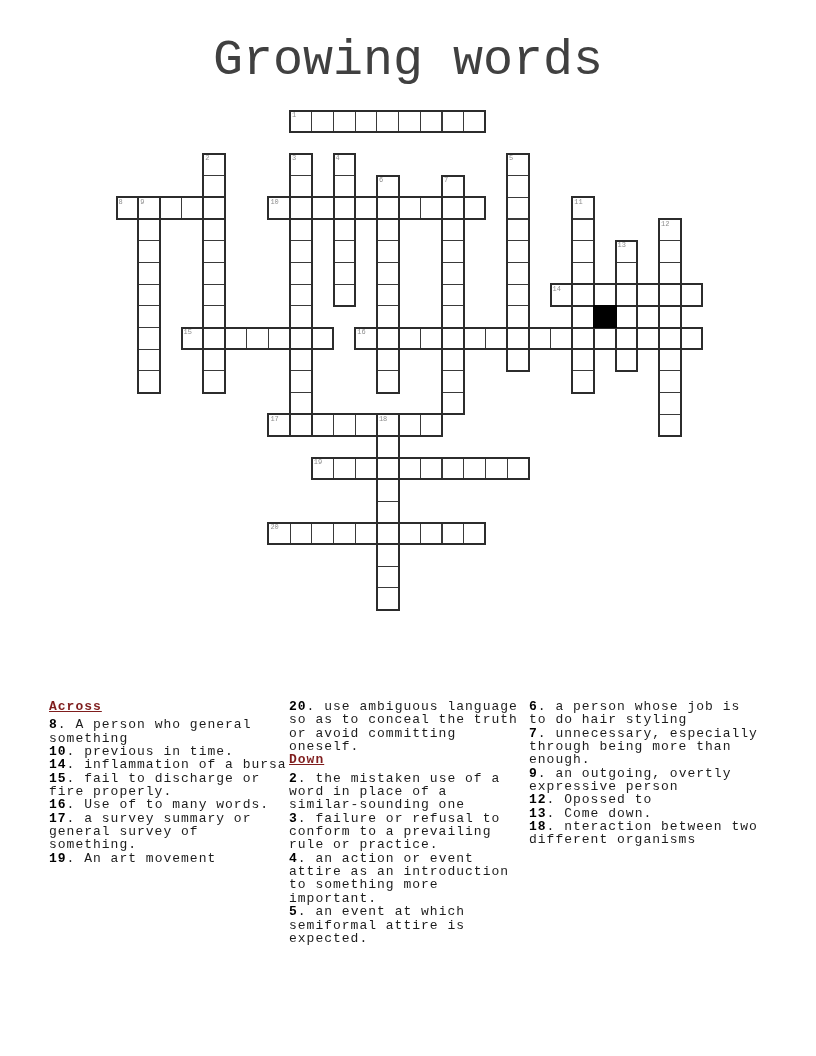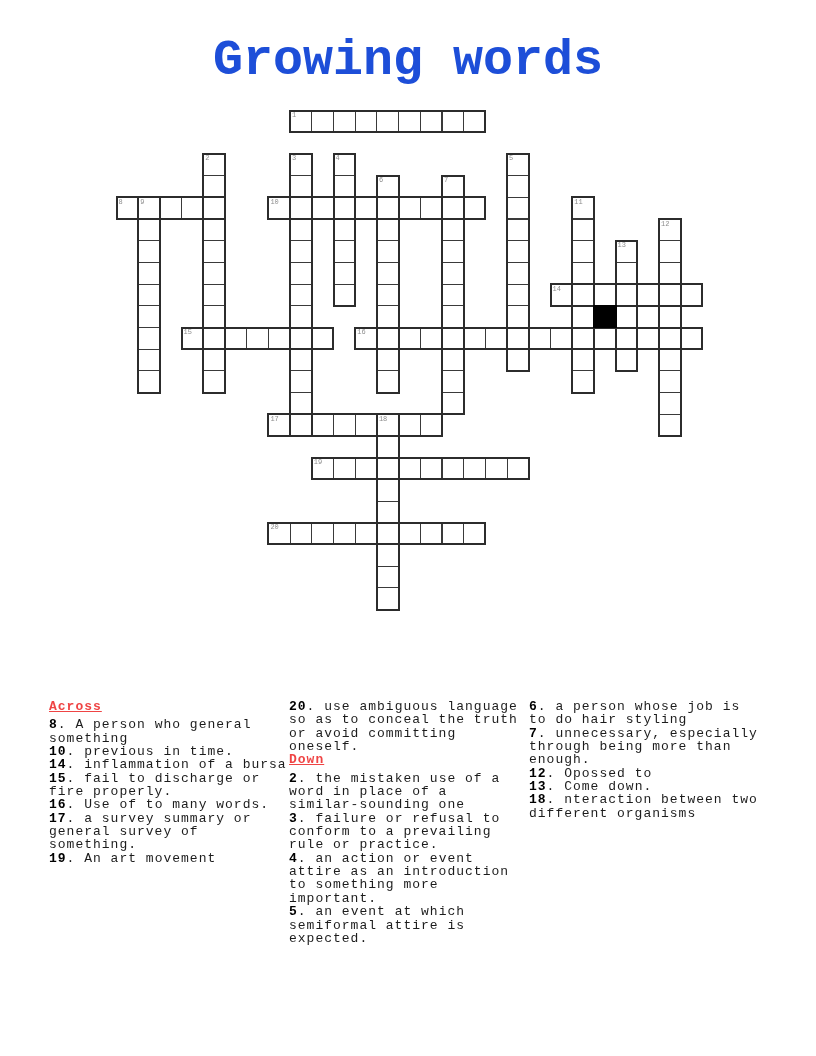--- a/index.html
+++ b/index.html
@@ -10,22 +10,22 @@
     background:#ffffff;
     overflow:hidden;
     font-family:"Liberation Mono","DejaVu Sans Mono",monospace;
   }
   .title{
     position:absolute;
     top:36px;left:0;width:100%;
     text-align:center;
     font-size:50px;
     line-height:1;
-    font-weight:700;
-    color:#1d4ed8;
+    font-weight:400;
+    color:#404040;
     white-space:nowrap;
   }
   #grid{position:absolute;left:0;top:0;width:816px;height:700px;}
   .cell{
     position:absolute;
     box-sizing:border-box;
     background:#ffffff;
     border:1px solid #3a3a3a;
     z-index:1;
   }
@@ -60,21 +60,21 @@
   .ccol{
     flex:0 0 240px;
     width:240px;
     font-size:13px;
     line-height:13.35px;
     letter-spacing:1px;
     color:#1c1c1c;
   }
   .chead{
     font-weight:bold;
-    color:#ef4444;
+    color:#7f1d1d;
     margin:0 0 5px 0;
   }
   .chead span{text-decoration:underline;}
   .clue{margin:0;}
   .clue .cnum{font-weight:bold;color:#000;}
   .clue .ctext{white-space:pre-line;}
 </style>
 </head>
 <body>
 
@@ -323,19 +323,21 @@
         <div class="clue"><span class="cnum">5</span><span>. </span><span class="ctext">an event at which
 semiformal attire is
 expected.</span></div>
       </div>
       <div class="ccol">
         <div class="clue"><span class="cnum">6</span><span>. </span><span class="ctext">a person whose job is
 to do hair styling</span></div>
         <div class="clue"><span class="cnum">7</span><span>. </span><span class="ctext">unnecessary, especially
 through being more than
 enough.</span></div>
+        <div class="clue"><span class="cnum">9</span><span>. </span><span class="ctext">an outgoing, overtly
+expressive person</span></div>
         <div class="clue"><span class="cnum">12</span><span>. </span><span class="ctext">Opossed to</span></div>
         <div class="clue"><span class="cnum">13</span><span>. </span><span class="ctext">Come down.</span></div>
         <div class="clue"><span class="cnum">18</span><span>. </span><span class="ctext">nteraction between two
 different organisms</span></div>
       </div>
     </div>
 </div>
 
 </body></html>

